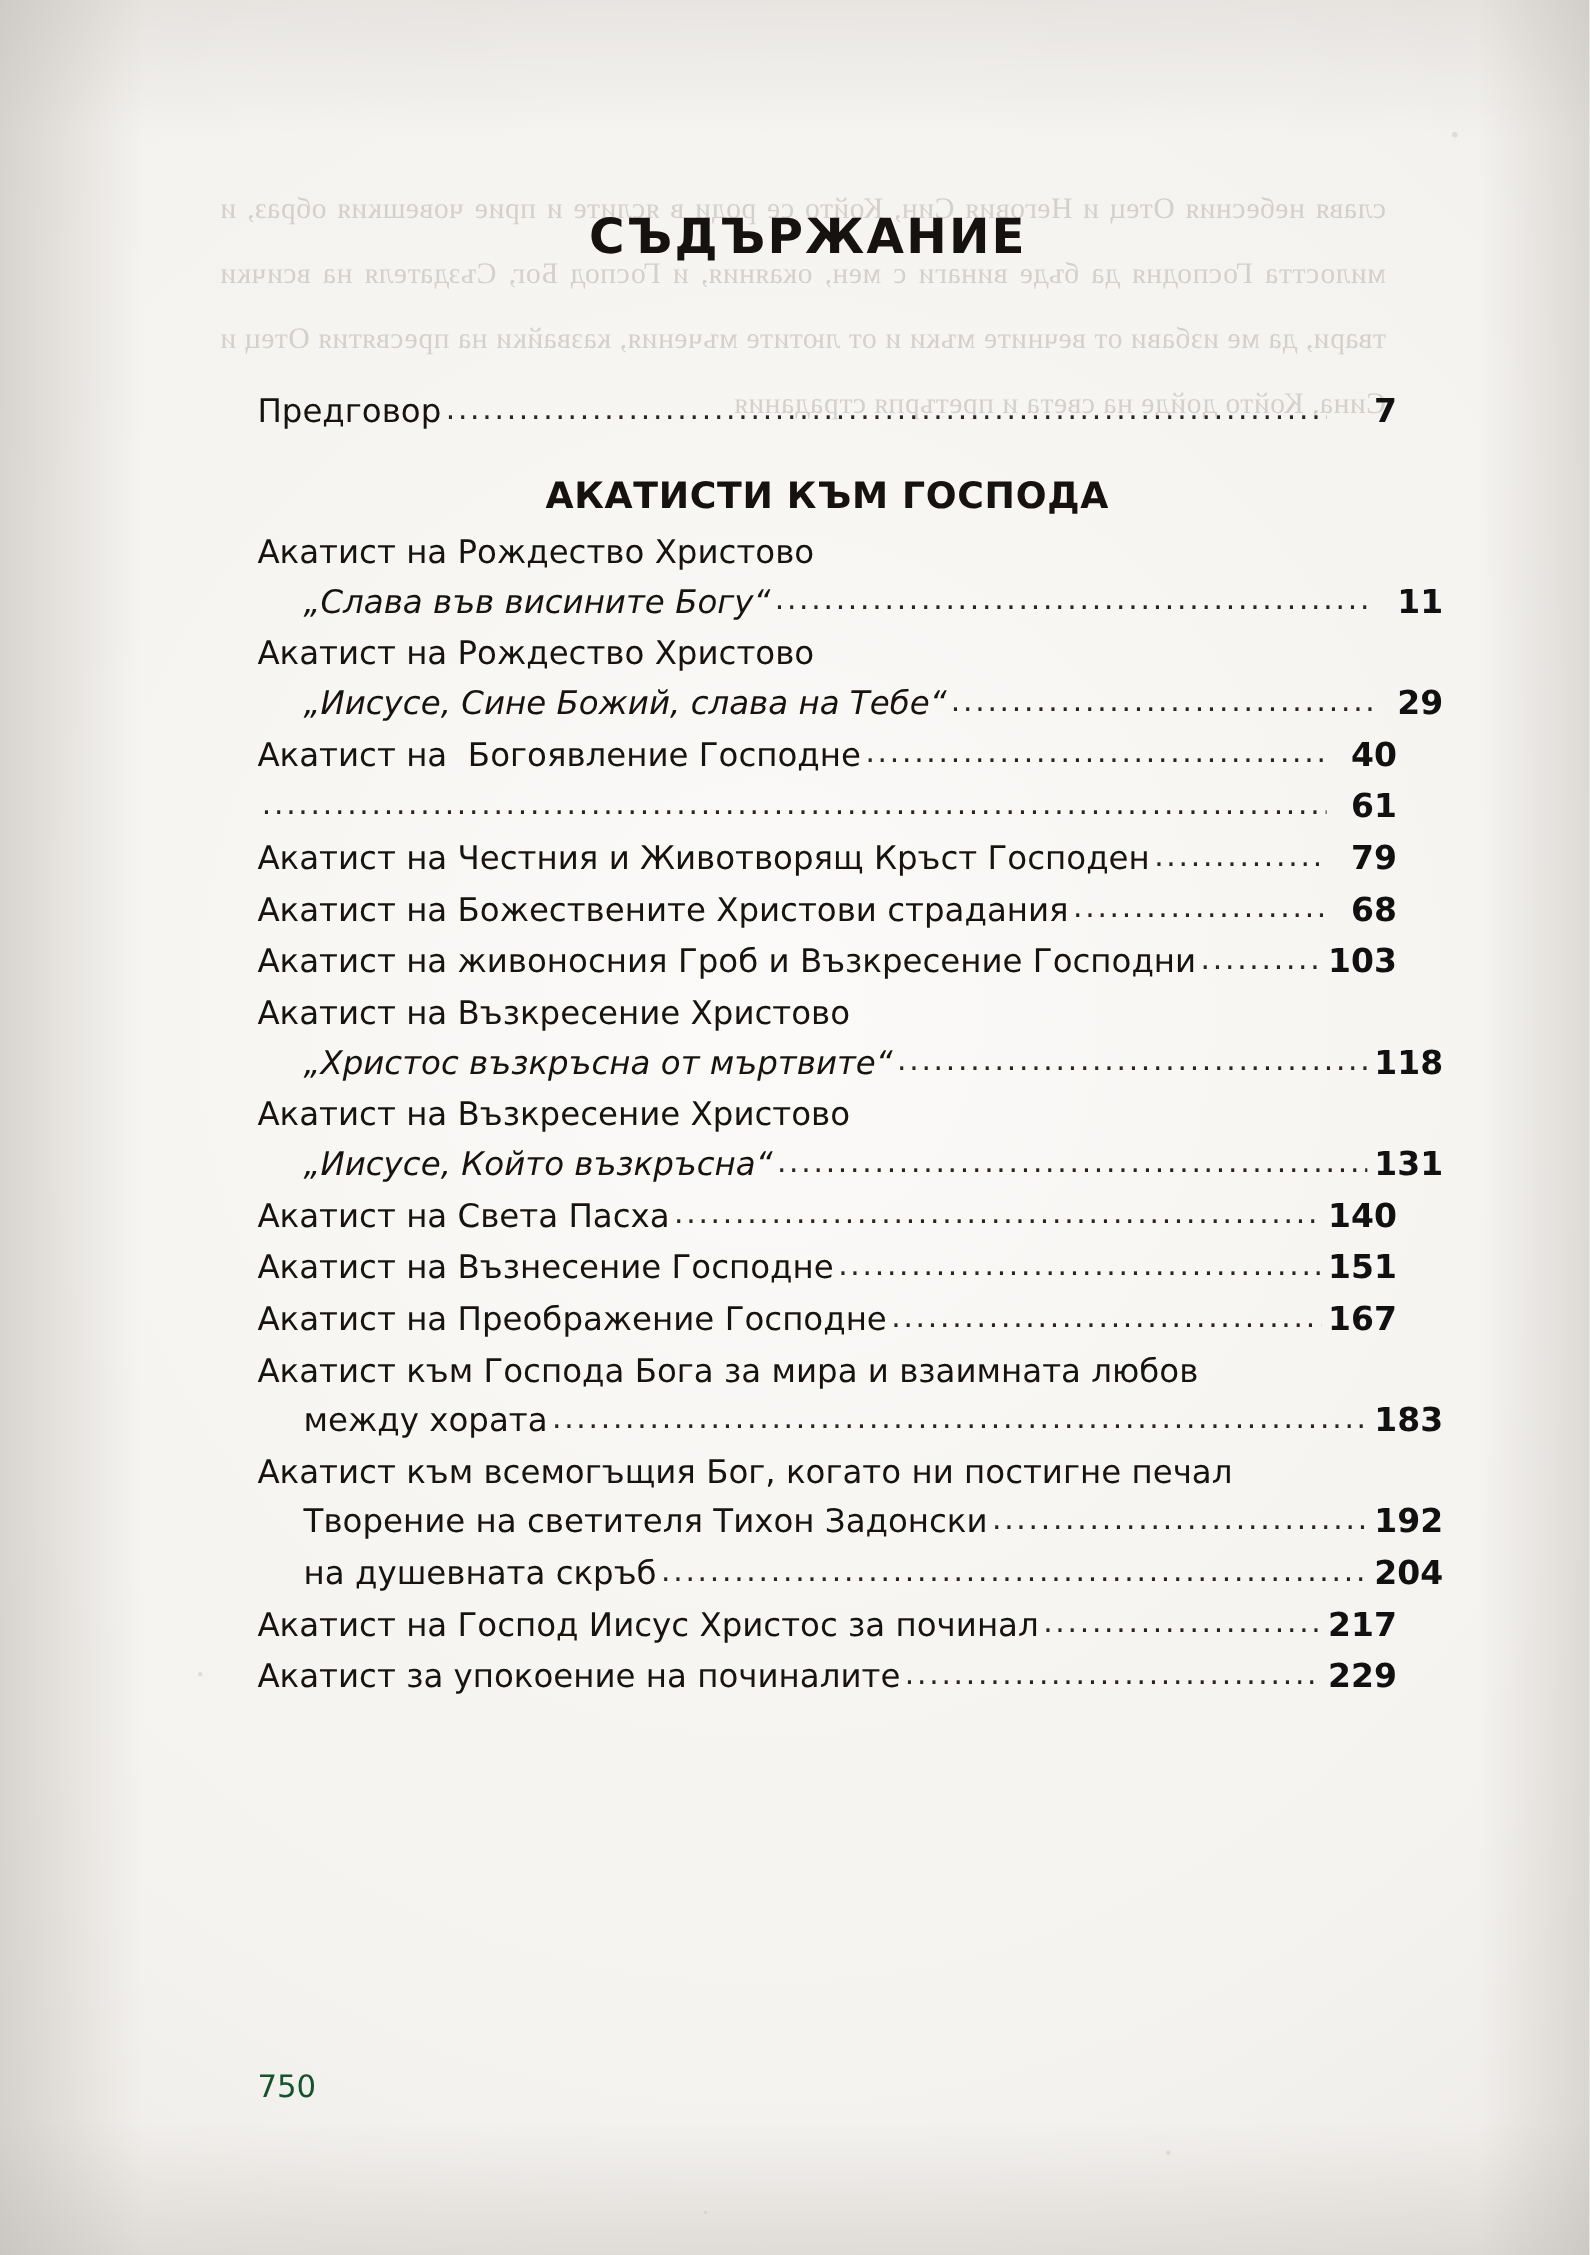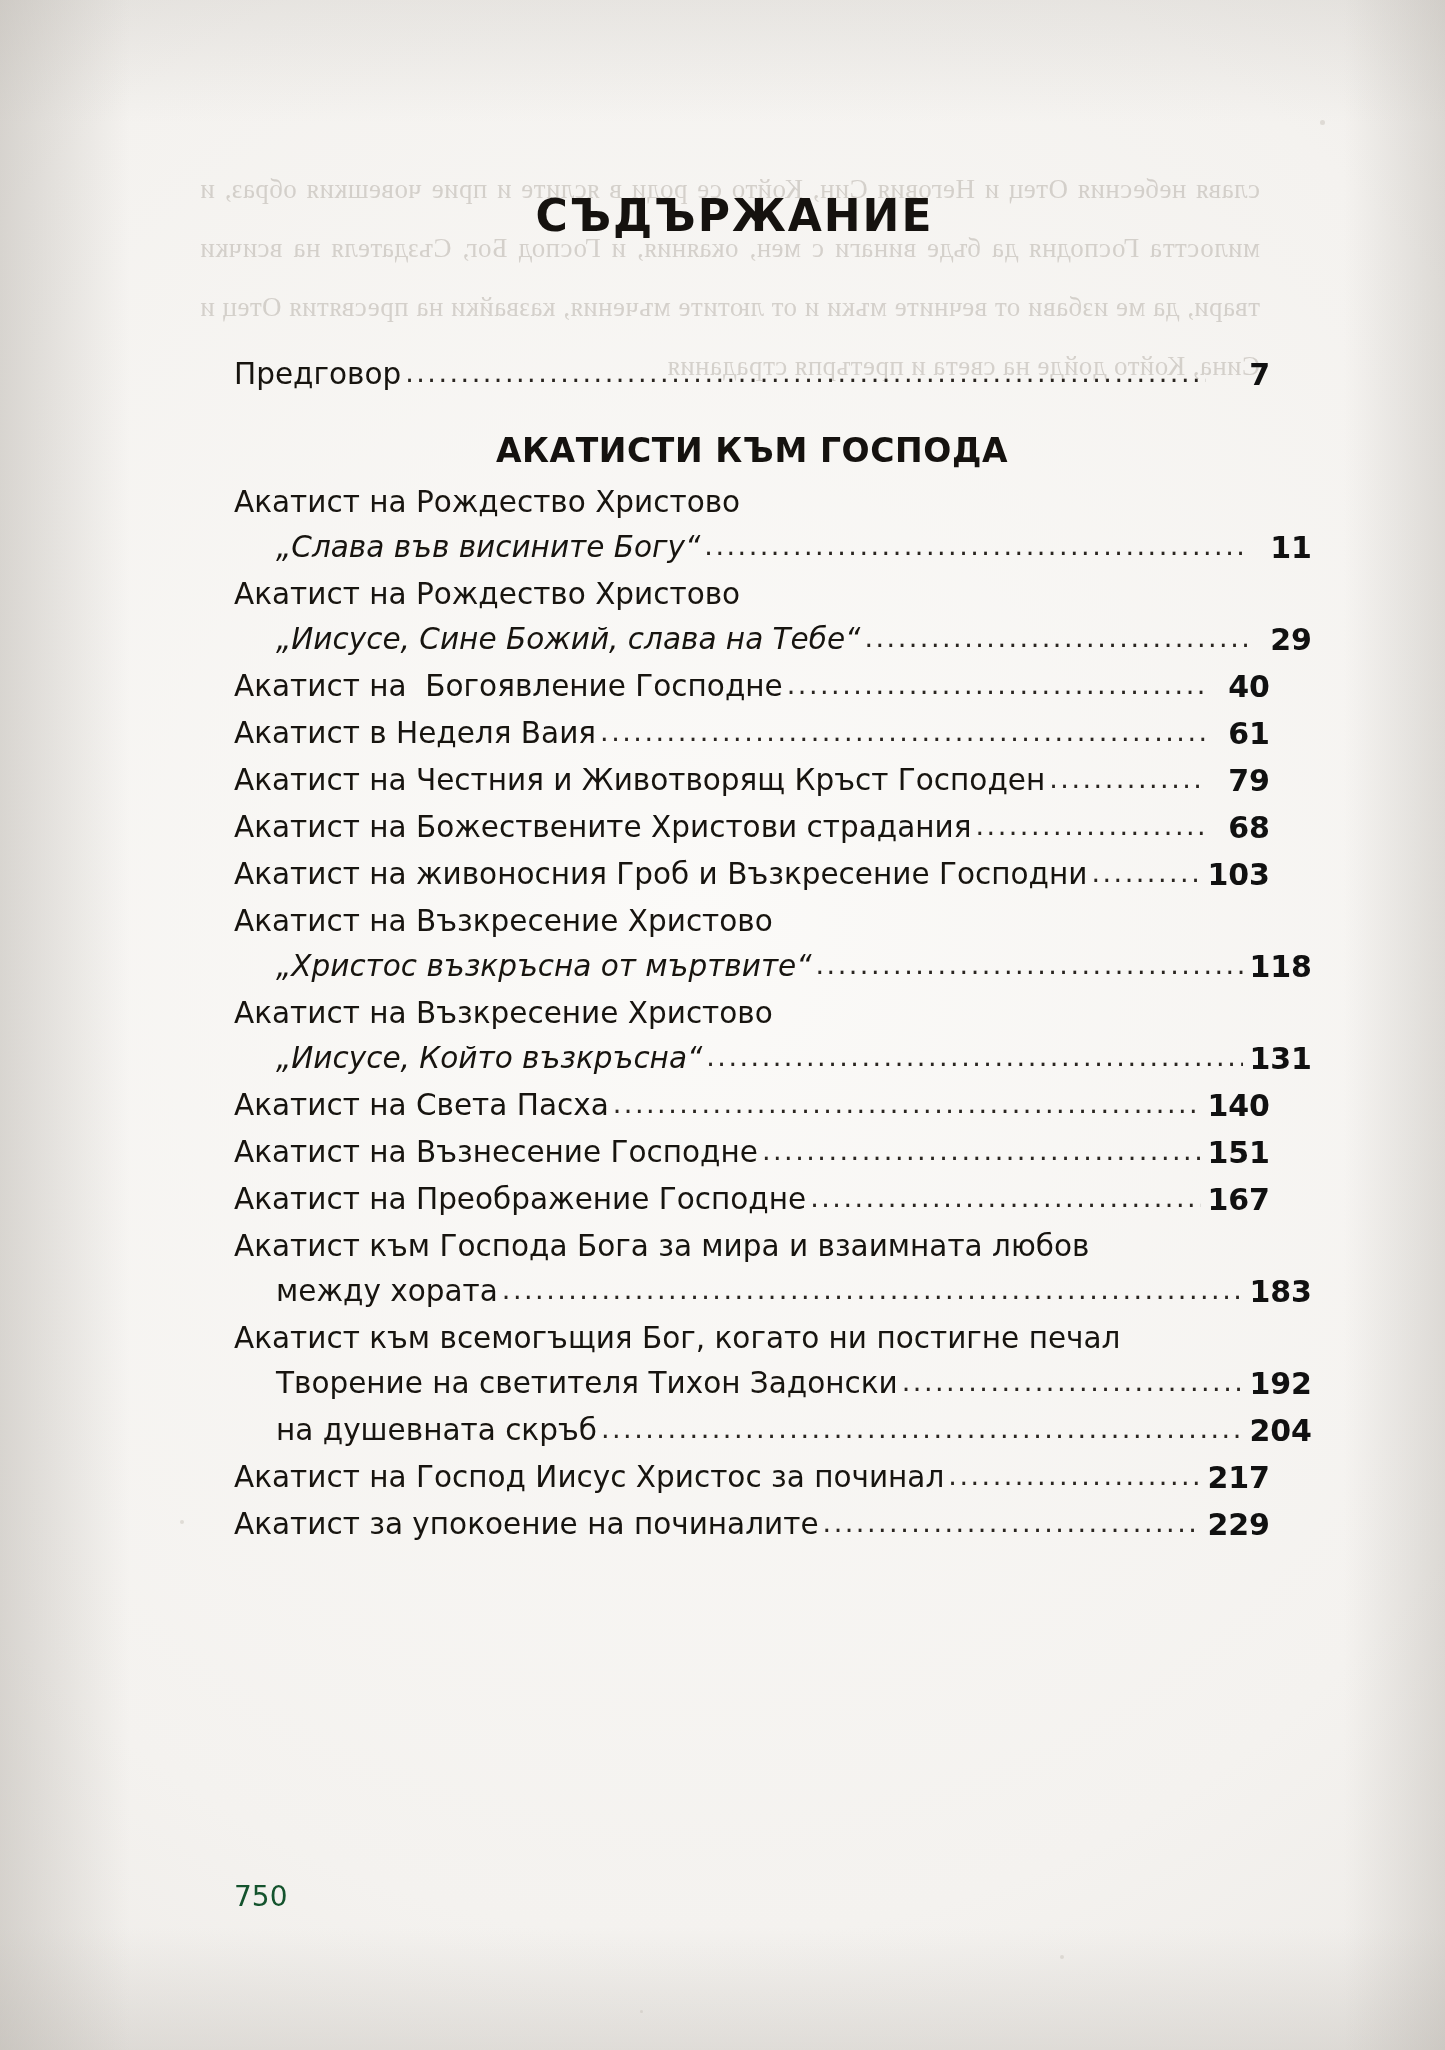--- a/index.html
+++ b/index.html
@@ -204,21 +204,20 @@
     <div class="entry">
       <div class="row">
         <span class="txt">Акатист на  Богоявление Господне</span>
         <span class="leader">..................................................................................................................</span>
         <span class="pg">40</span>
       </div>
     </div>
 
     <div class="entry">
       <div class="row">
-        <span class="txt">Акатист в Неделя Ваия</span>
         <span class="leader">..................................................................................................................</span>
         <span class="pg">61</span>
       </div>
     </div>
 
     <div class="entry">
       <div class="row">
         <span class="txt">Акатист на Честния и Животворящ Кръст Господен</span>
         <span class="leader">..................................................................................................................</span>
         <span class="pg">79</span>

